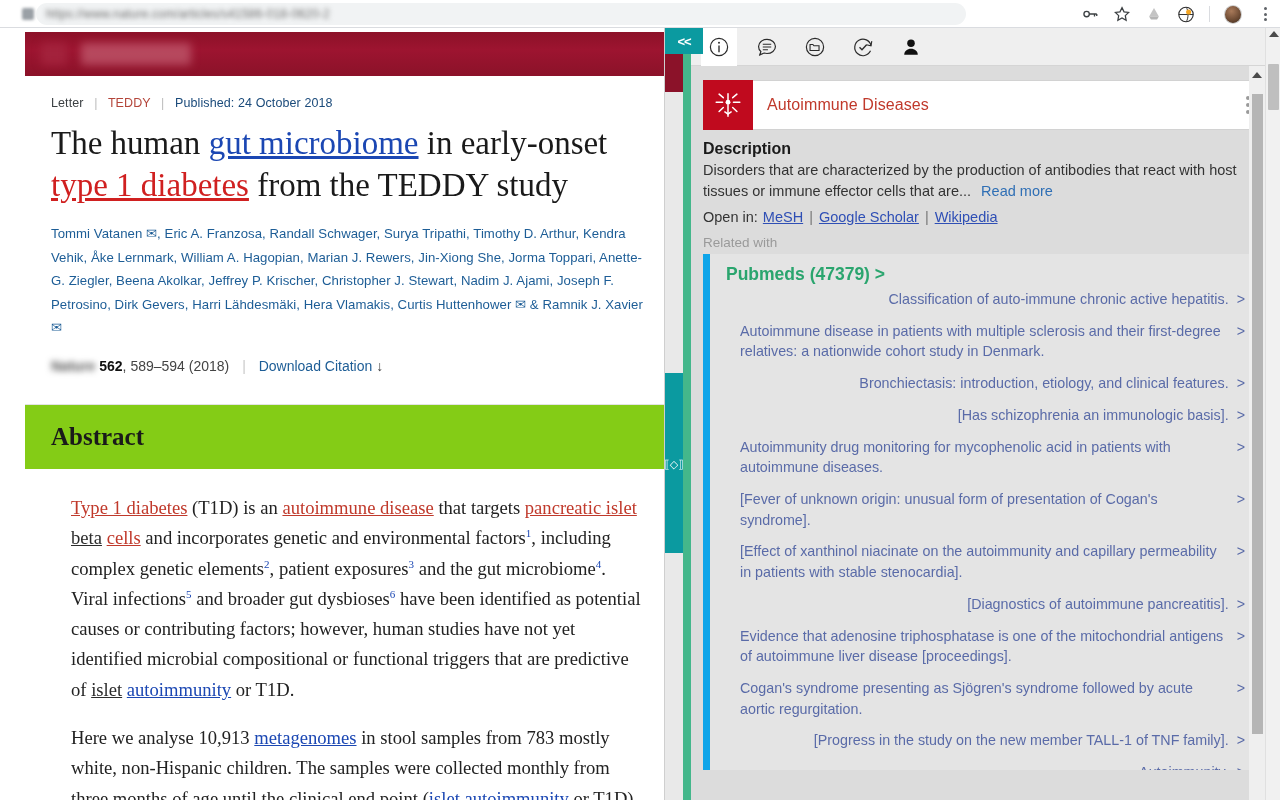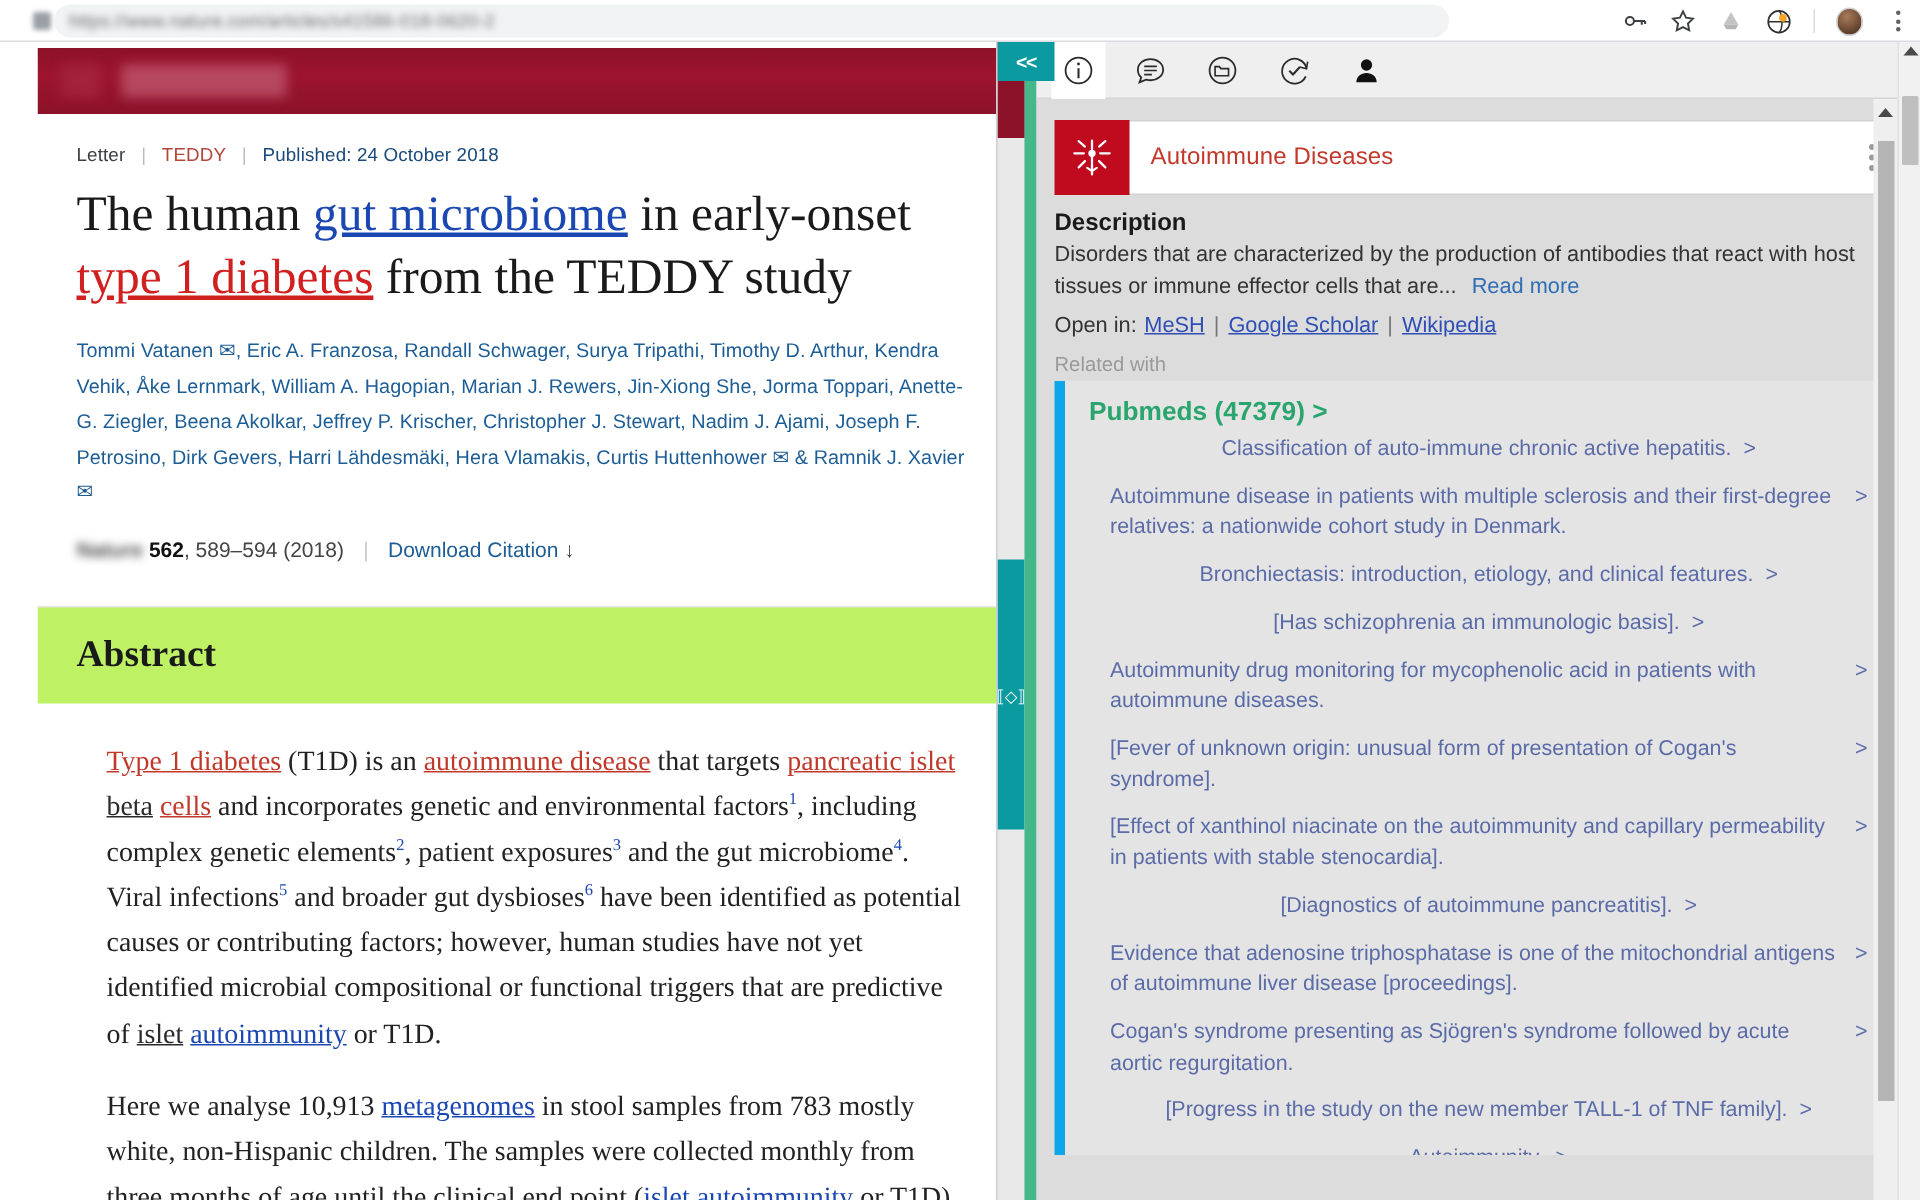--- a/index.html
+++ b/index.html
@@ -84,21 +84,21 @@
   }
 
   .cite { margin-top: 18px; font-size: 14px; color: #444; }
   .cite .jn { filter: blur(3px); color:#555; font-weight:700; }
   .cite b { color: #111; }
   .cite .sep { color: #c9c9c9; margin: 0 9px; }
   .cite a { color: #1d5d96; text-decoration: none; }
 
   .abstract-head {
     margin: 30px -26px 0 -26px; padding: 18px 26px 18px 26px;
-    background: #bef264; border-top: 1px solid #e3e3e3;
+    background: #84cc16; border-top: 1px solid #e3e3e3;
   }
   .abstract-head h2 {
     margin: 0; font-family: "Liberation Serif", serif;
     font-size: 25px; font-weight: 700; color: #1a1a1a;
   }
   .abstract-body {
     padding-top: 24px;
     font-family: "Liberation Serif", serif;
     font-size: 18.6px; line-height: 1.63; color: #222;
     padding-left: 20px; padding-right: 6px;
@@ -204,21 +204,21 @@
     border-left: 7px solid #0ea5e9;
     padding: 10px 10px 10px 16px;
     height: 516px; overflow: hidden; position: relative;
   }
   .pubmeds-head {
     color: #2aa56e; font-size: 17.5px; font-weight: 700; margin-bottom: 4px;
   }
   .pubmeds-head .chev { color: #2aa56e; }
   .pm-list { padding-left: 14px; padding-right: 8px; }
   .pm-item {
-    display: flex; justify-content: center; align-items: flex-start;
+    display: flex; justify-content: flex-end; align-items: flex-start;
     gap: 8px;
     color: #5a6ba8; font-size: 14.3px; line-height: 1.45;
     margin-bottom: 11px; cursor: pointer;
   }
   .pm-item .chev { color: #5a6ba8; flex: 0 0 auto; }
 
   
   .sb-outer {
     position: absolute; right: 0; top: 28px; width: 15px; height: 772px;
     background: #f1f1f1; border-left: 1px solid #e0e0e0;

